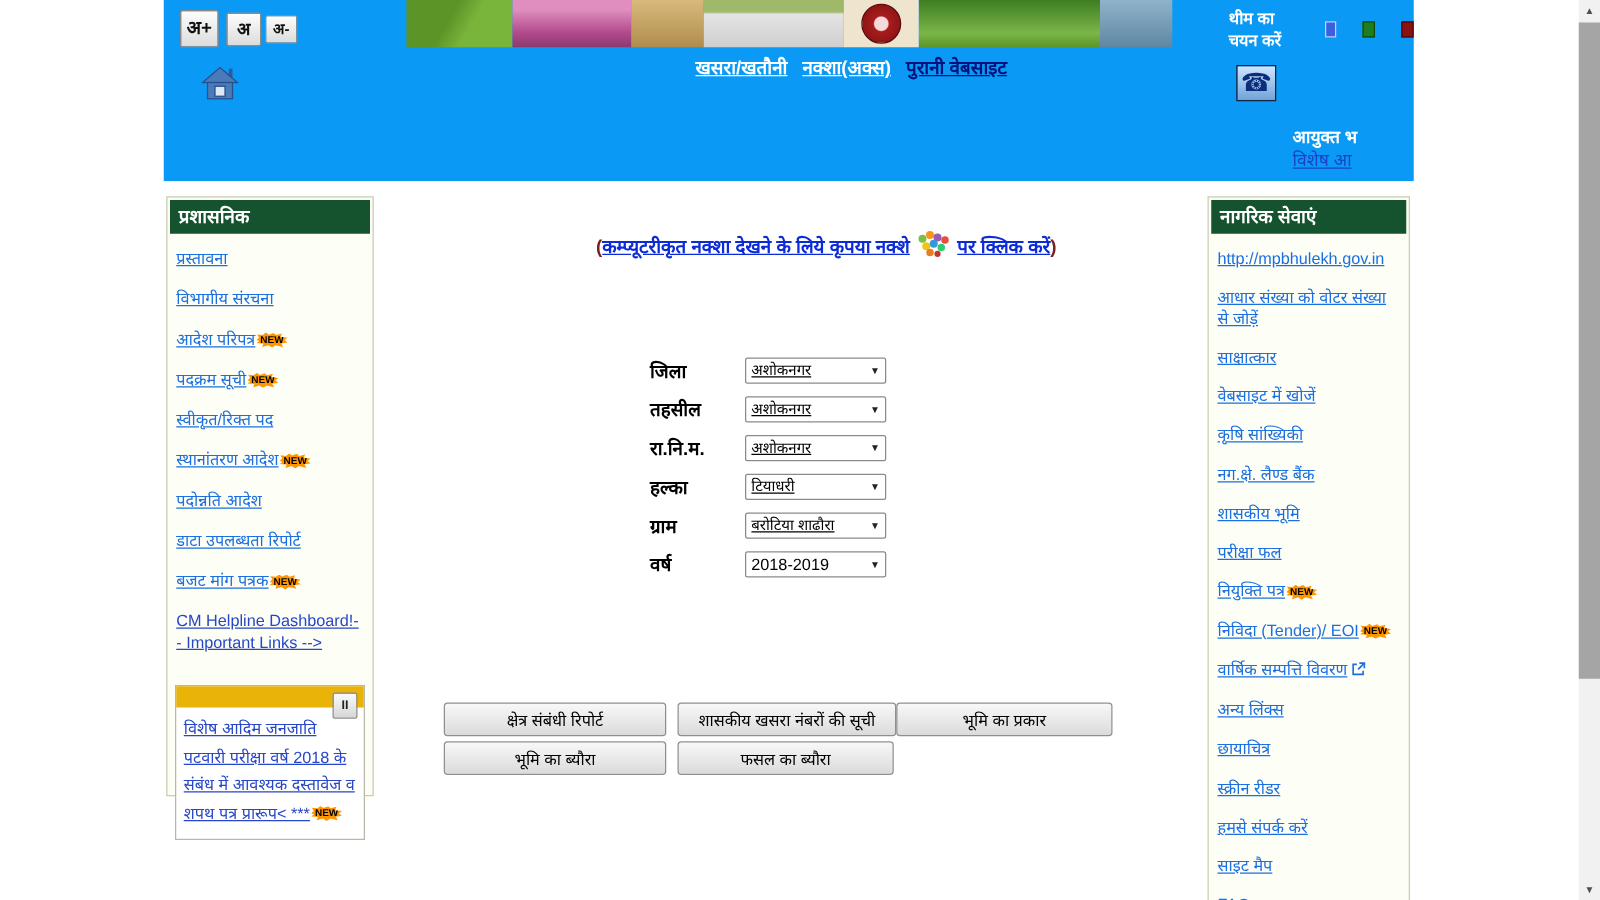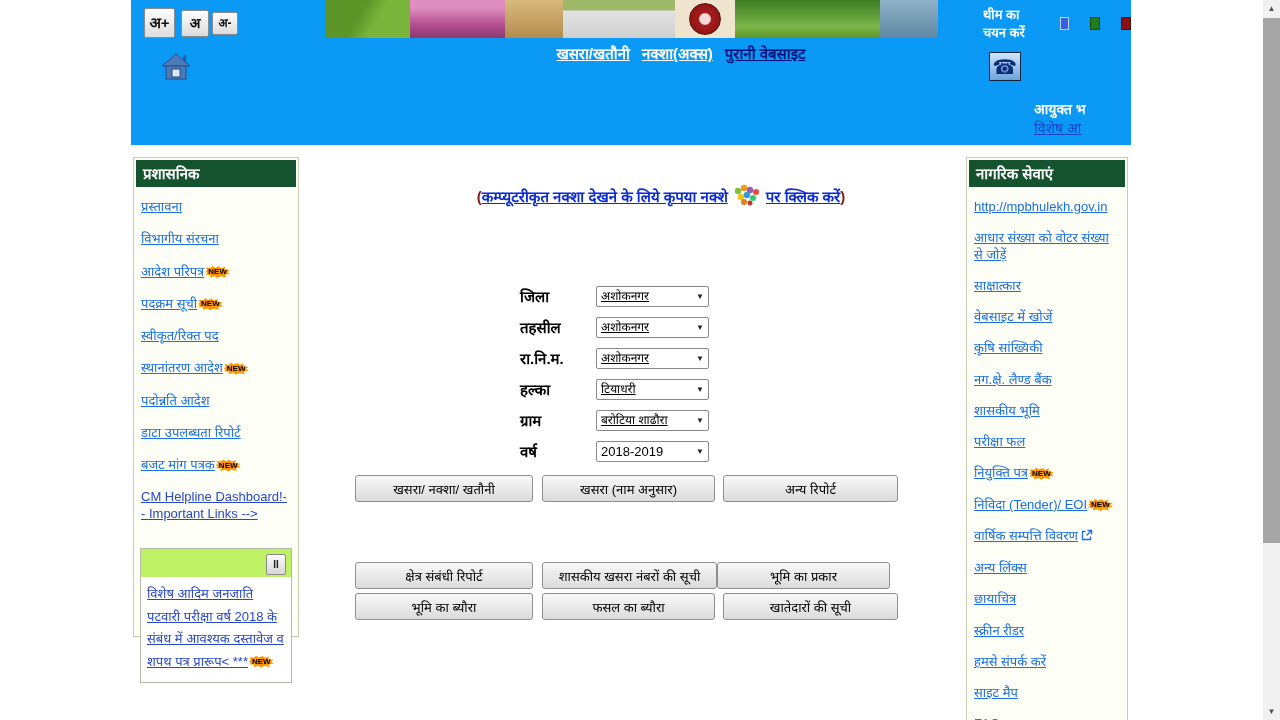--- a/index.html
+++ b/index.html
@@ -60,21 +60,21 @@
   .sidelist { padding:10px 7px 6px 7px; }
   .sidelist a.sl { display:block; color:#1b6fe0; font-size:13px; text-decoration:underline;
     margin-bottom:16px; cursor:pointer; line-height:1.25; }
   .cm-link { color:#2746c8 !important; }
 
   .new-badge { display:inline-block; background:#ff9500; color:#000; font-weight:bold; font-size:8px;
     padding:2px 3px; margin-left:1px; line-height:1; vertical-align:middle; text-decoration:none;
     clip-path:polygon(0% 50%,8% 32%,2% 12%,20% 16%,30% 0%,40% 14%,55% 2%,63% 16%,82% 6%,78% 28%,100% 34%,90% 50%,100% 66%,80% 72%,86% 96%,62% 84%,50% 100%,38% 84%,18% 96%,22% 74%,0% 70%,9% 56%); }
 
   .notice-box { margin:4px 6px 0 6px; border:1px solid #b8b8a8; background:#fff; padding:0 0 8px 0; }
-  .notice-bar { height:28px; background:#bef264; position:relative; margin:0; }
+  .notice-bar { height:17px; background:#eab308; position:relative; margin:0; }
   .pause-btn { position:absolute; right:5px; top:5px; width:20px; height:21px;
     background:linear-gradient(#fbfbfb,#d6d6d6); border:1px solid #8a8a8a; border-radius:2px;
     font-size:10px; font-weight:bold; color:#222; text-align:center; line-height:19px; cursor:pointer; }
   .notice-link { display:inline; color:#2746c8; font-size:13px; text-decoration:underline;
     line-height:1.75; cursor:pointer; }
   .notice-wrap { padding:6px 6px 0 6px; }
 
   .rightbox .sidelist a.sl { margin-bottom:15px; }
   .ext-icon { display:inline-block; vertical-align:-1px; margin-left:3px; }
 
@@ -221,35 +221,29 @@
         <div class="frow">
           <span class="flabel">ग्राम</span>
           <span class="ddwrap"><select class="dd"><option>बरोटिया शाढौरा</option></select><span class="dd-arrow">▼</span></span>
         </div>
         <div class="frow">
           <span class="flabel">वर्ष</span>
           <span class="ddwrap"><select class="dd nounder"><option>2018-2019</option></select><span class="dd-arrow">▼</span></span>
         </div>
       </div>
 
-      <div class="btnrow row-primary">
-        <button class="gbtn bw1">खसरा/ नक्शा/ खतौनी</button>
-        <button class="gbtn bw2">खसरा (नाम अनुसार)</button>
-        <button class="gbtn bw3">अन्य रिपोर्ट</button>
-      </div>
 
       <div class="btnrow row-sec1">
         <button class="gbtn bw1">क्षेत्र संबंधी रिपोर्ट</button>
         <button class="gbtn bw3">शासकीय खसरा नंबरों की सूची</button>
         <button class="gbtn bw2">भूमि का प्रकार</button>
       </div>
       <div class="btnrow row-sec2">
         <button class="gbtn bw1">भूमि का ब्यौरा</button>
         <button class="gbtn bw2">फसल का ब्यौरा</button>
-        <button class="gbtn bw3">खातेदारों की सूची</button>
       </div>
 
       <div class="sidebox rightbox">
         <div class="sidehead">नागरिक सेवाएं</div>
         <div class="sidelist">
           <a class="sl"><span>http://mpbhulekh.gov.in</span></a>
           <a class="sl"><span>आधार संख्या को वोटर संख्या से जोड़ें</span></a>
           <a class="sl"><span>साक्षात्कार</span></a>
           <a class="sl"><span>वेबसाइट में खोजें</span></a>
           <a class="sl"><span>कृषि सांख्यिकी</span></a>

